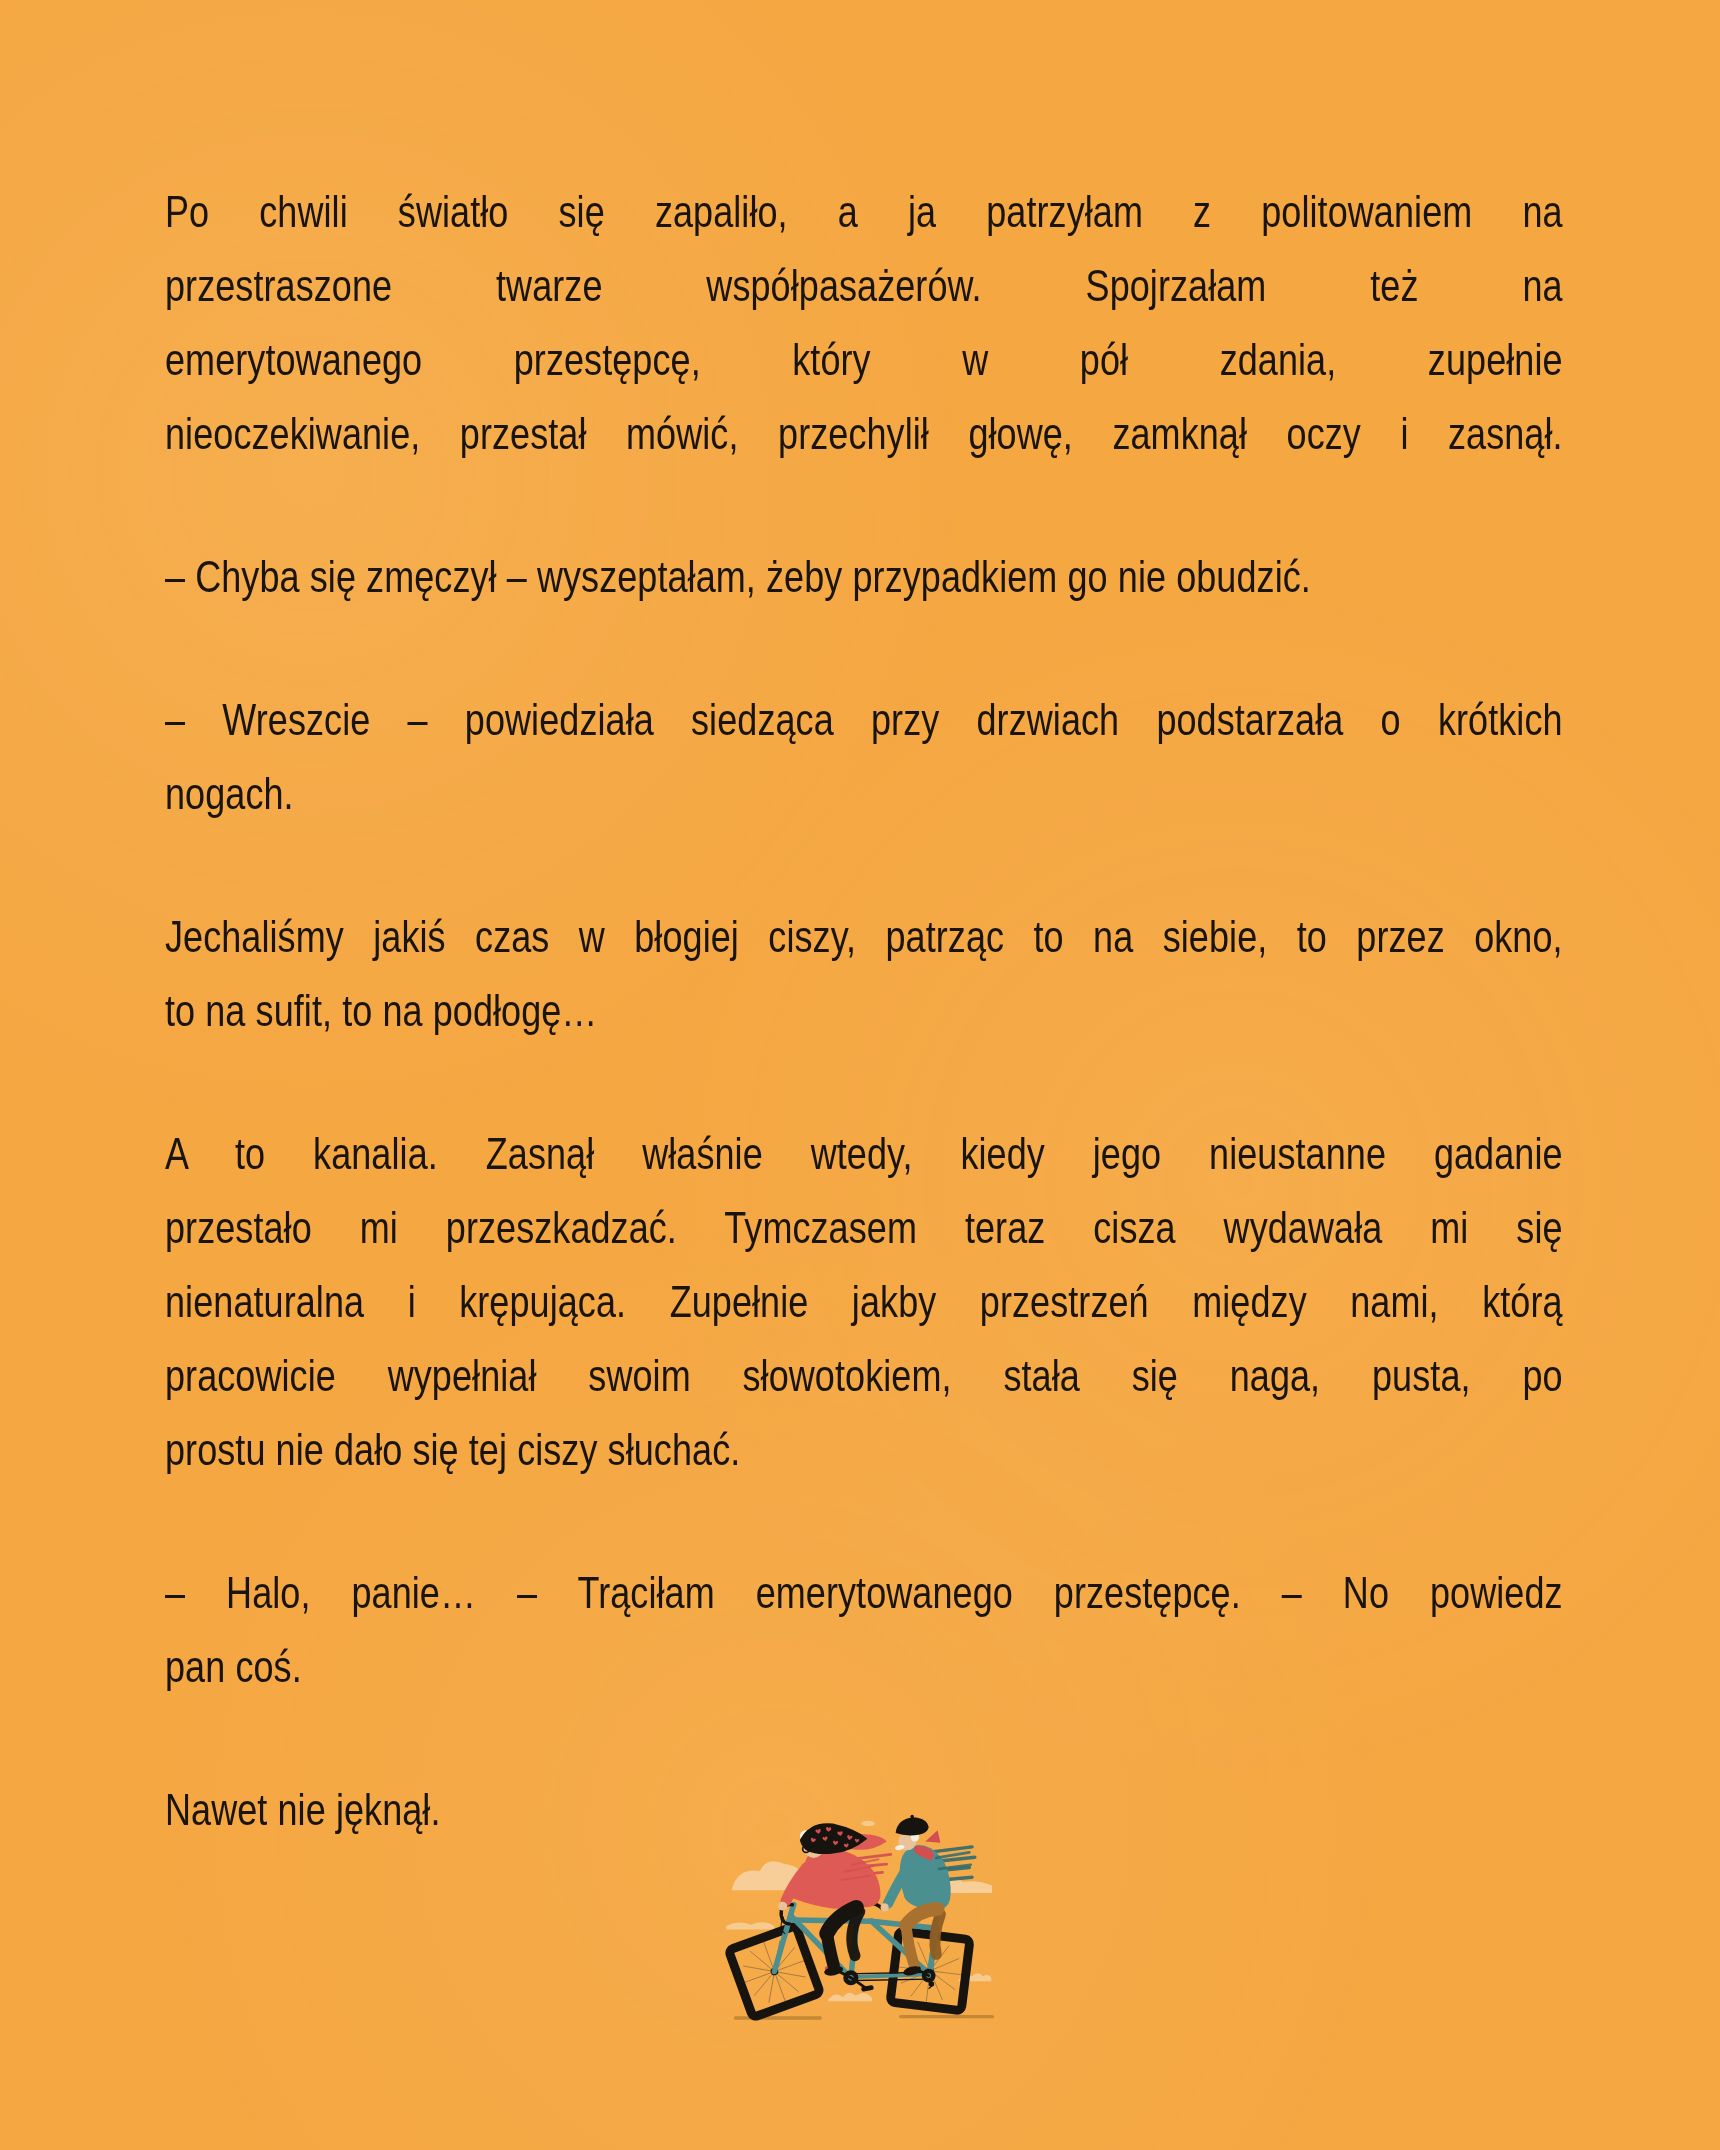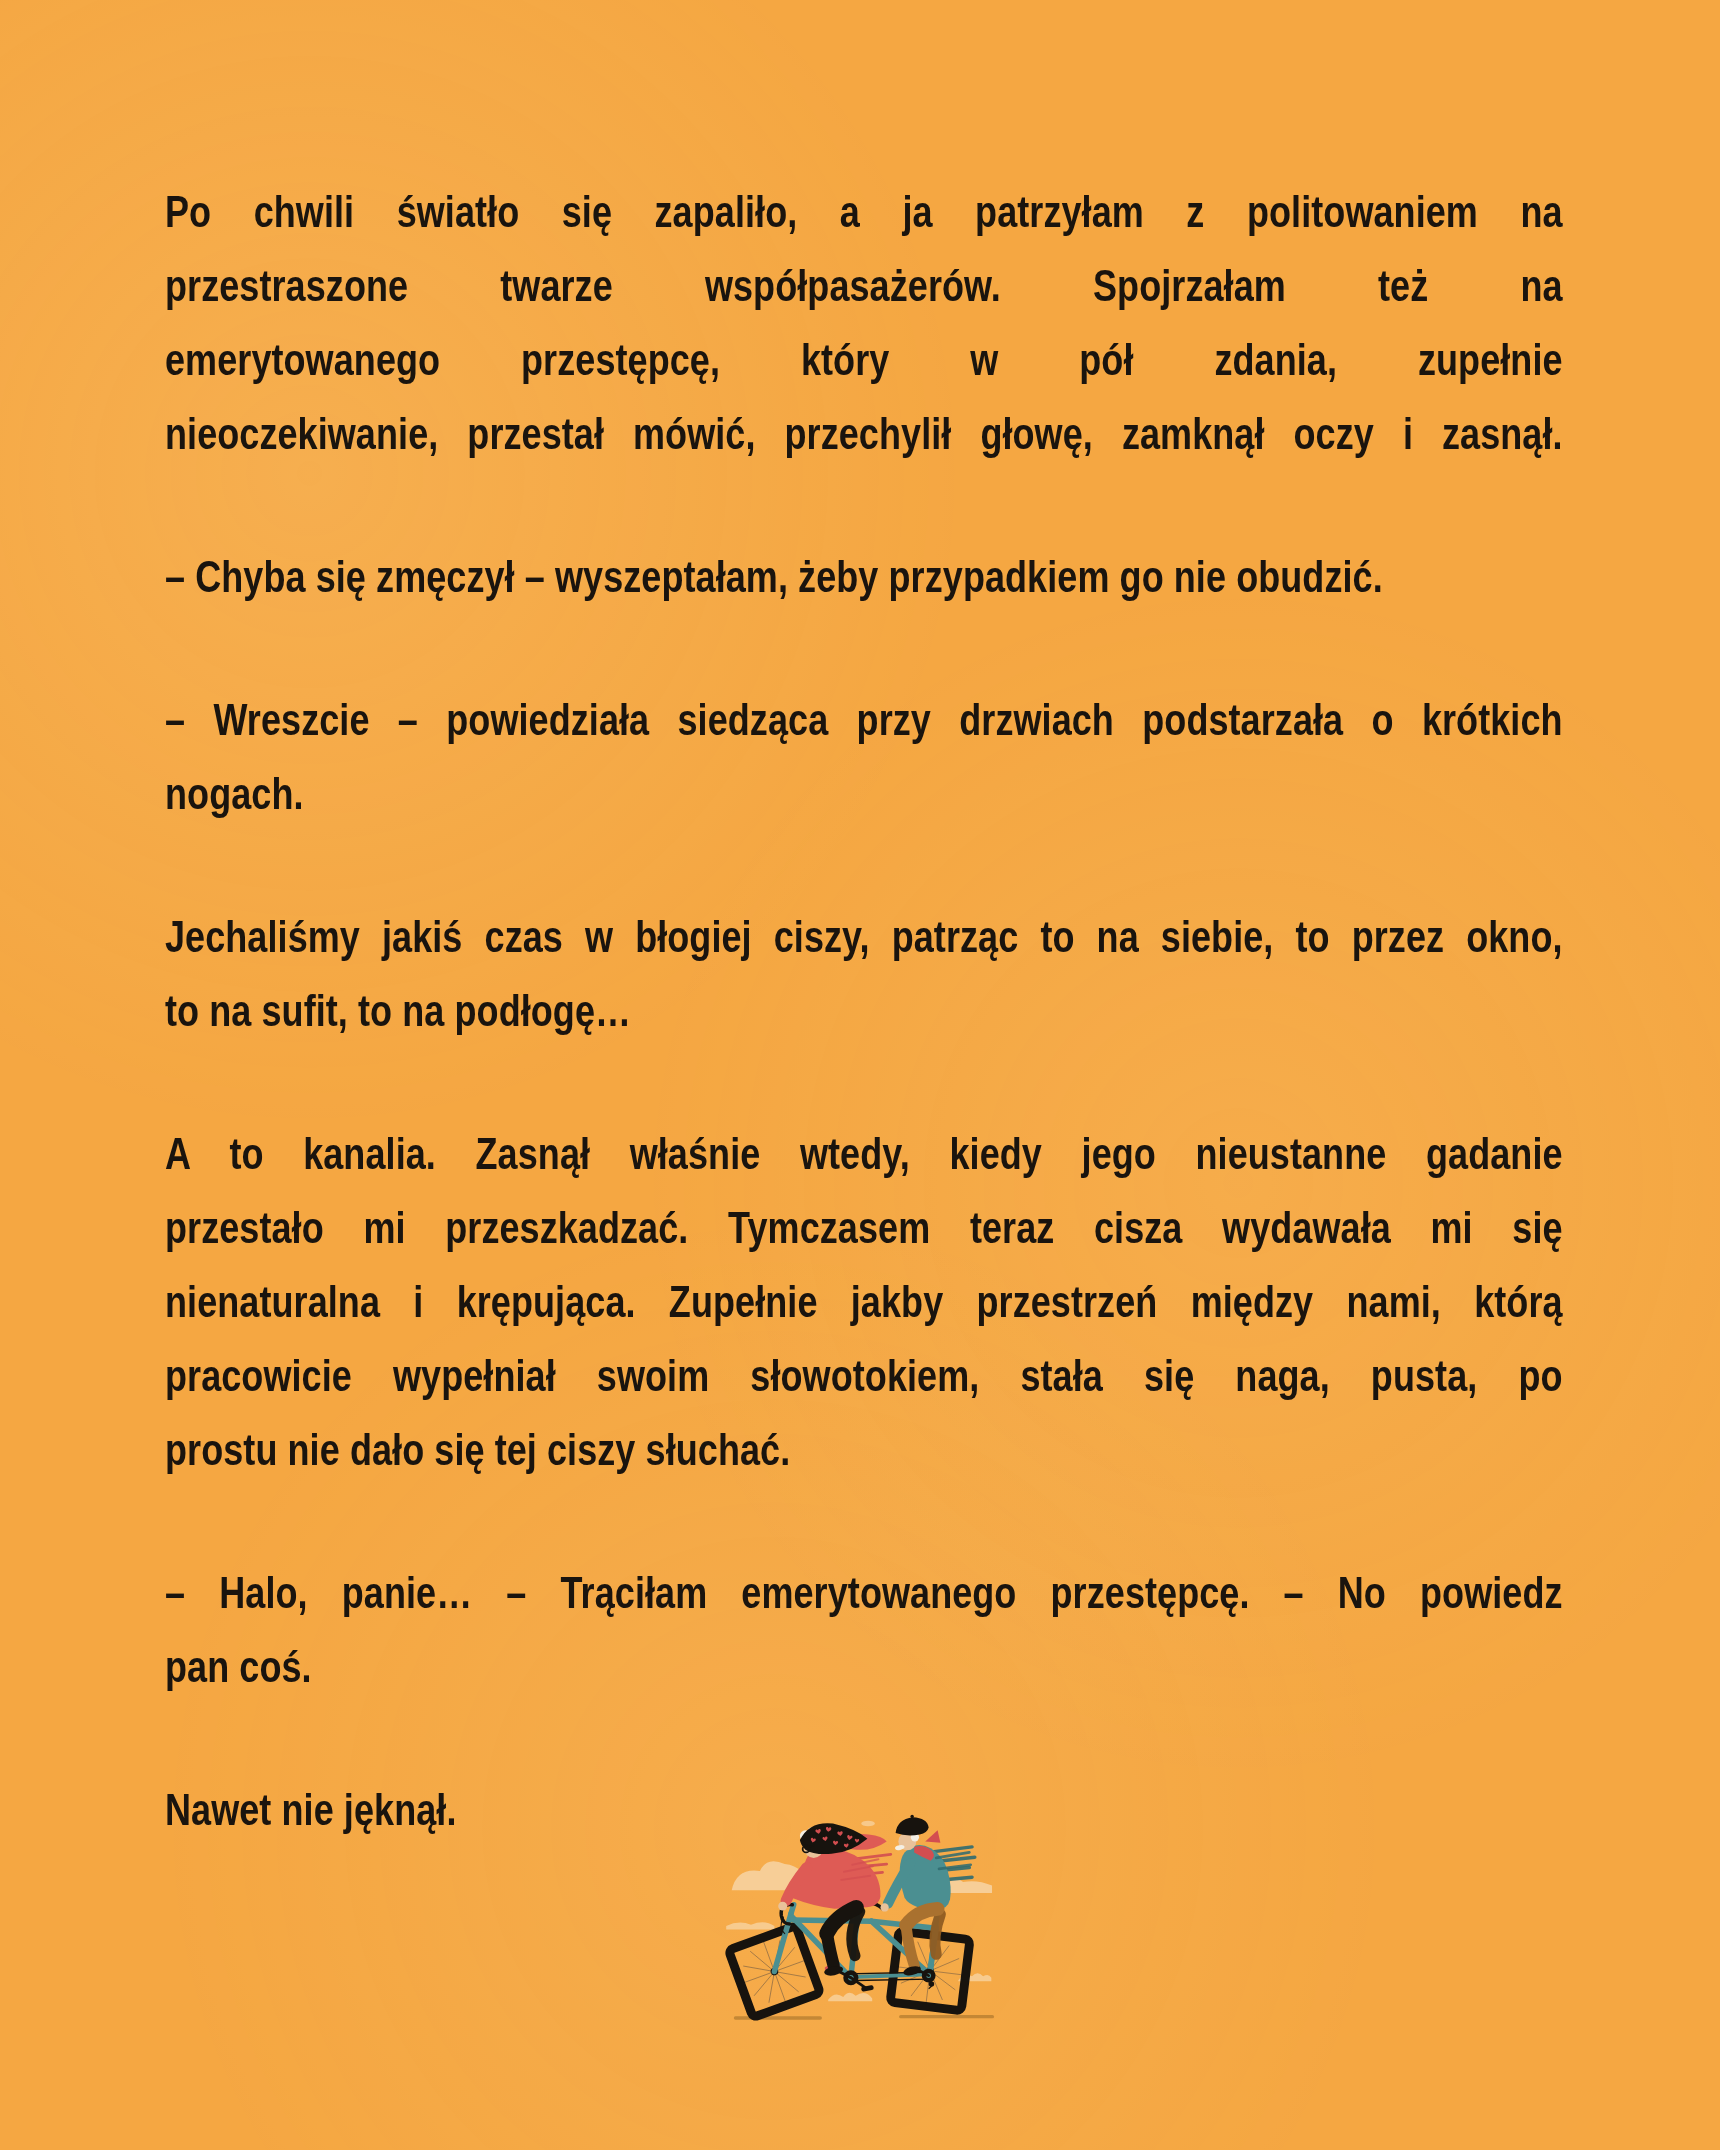--- a/index.html
+++ b/index.html
@@ -7,21 +7,21 @@
     width: 1721px; height: 2151px;
     background: var(--bg, #F5A742);
     background-image:
       radial-gradient(circle at 18% 22%, rgba(255,235,190,0.10), rgba(255,235,190,0) 30%),
       radial-gradient(circle at 72% 55%, rgba(255,228,175,0.08), rgba(255,228,175,0) 35%),
       radial-gradient(circle at 45% 85%, rgba(255,238,200,0.07), rgba(255,238,200,0) 30%);
     overflow: hidden;
     font-family: "Liberation Sans", sans-serif;
     position: relative;
   }
-  .page { position: absolute; inset: 0; font-weight: bold; }
+  .page { position: absolute; inset: 0; }
 
   
   .story {
     position: absolute;
     left: 165px; top: 175px;
     width: 1747px;
     transform: scaleX(0.8);
     transform-origin: left top;
     color: var(--text, #1A140E);
     font-size: 45px;

